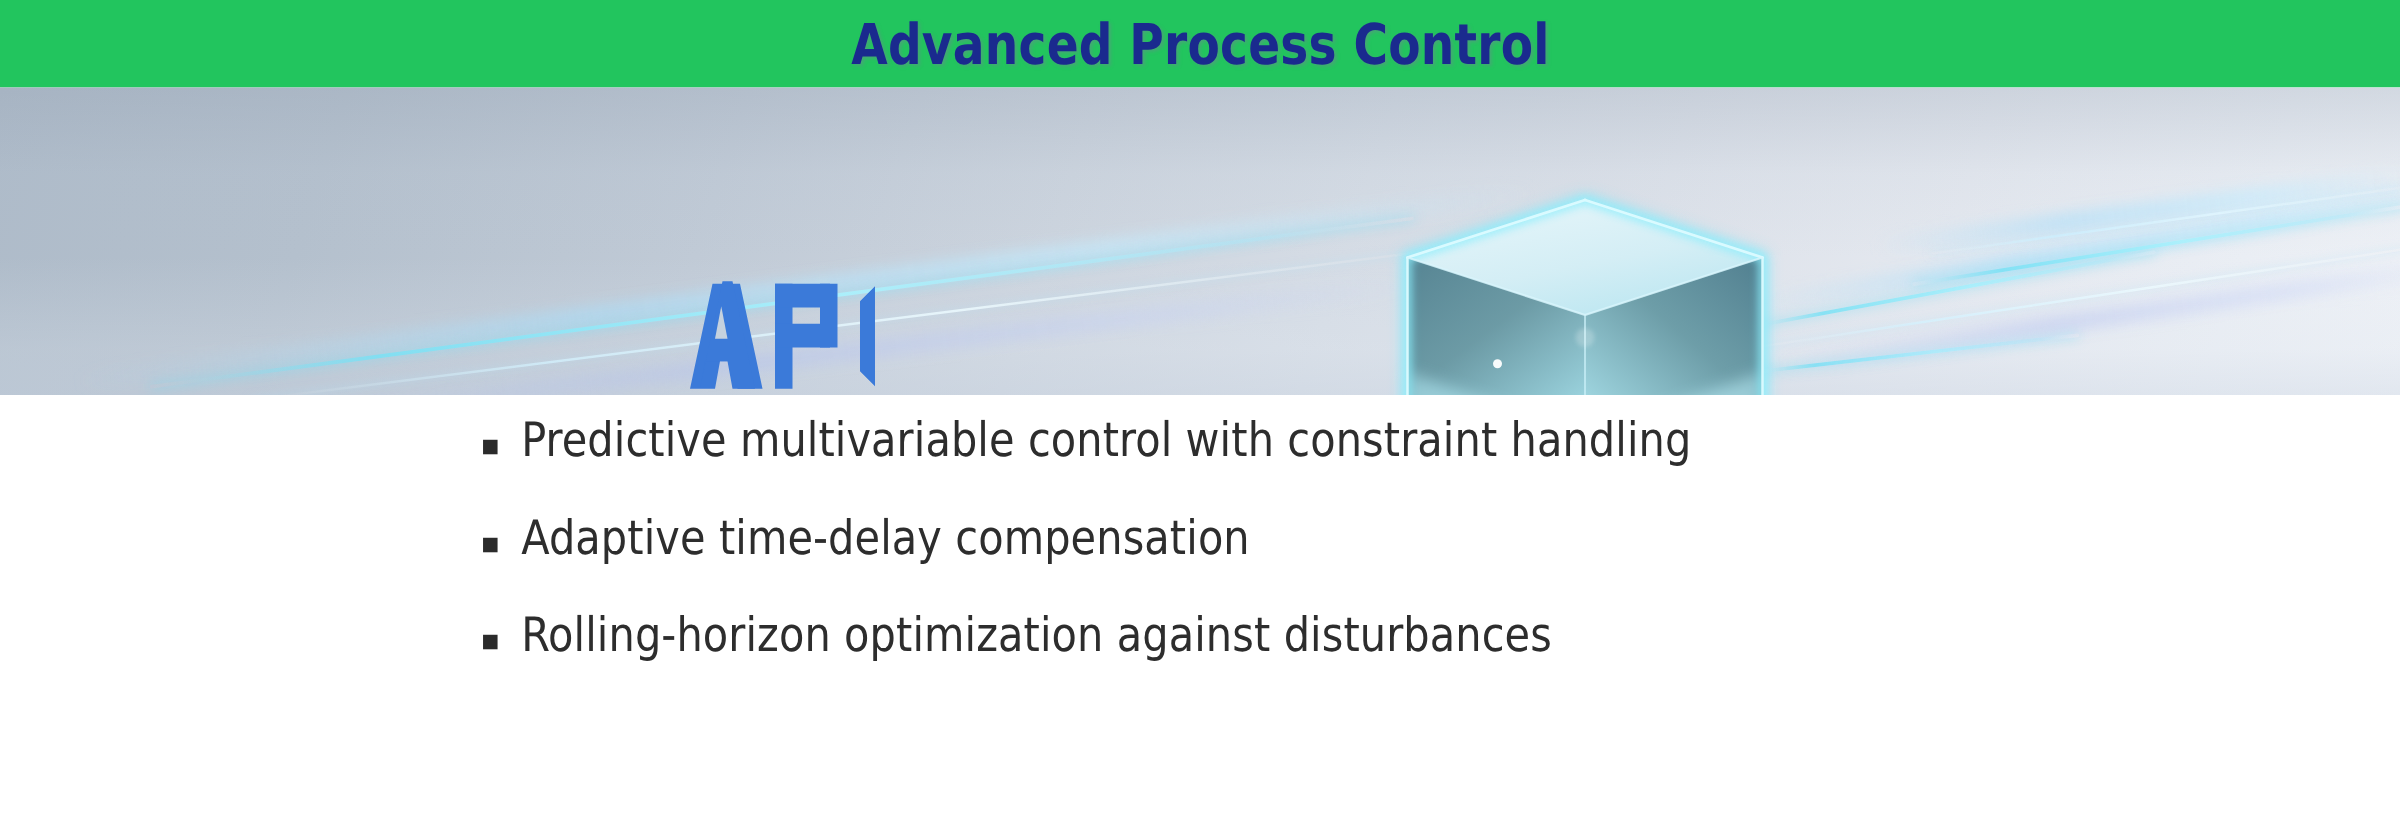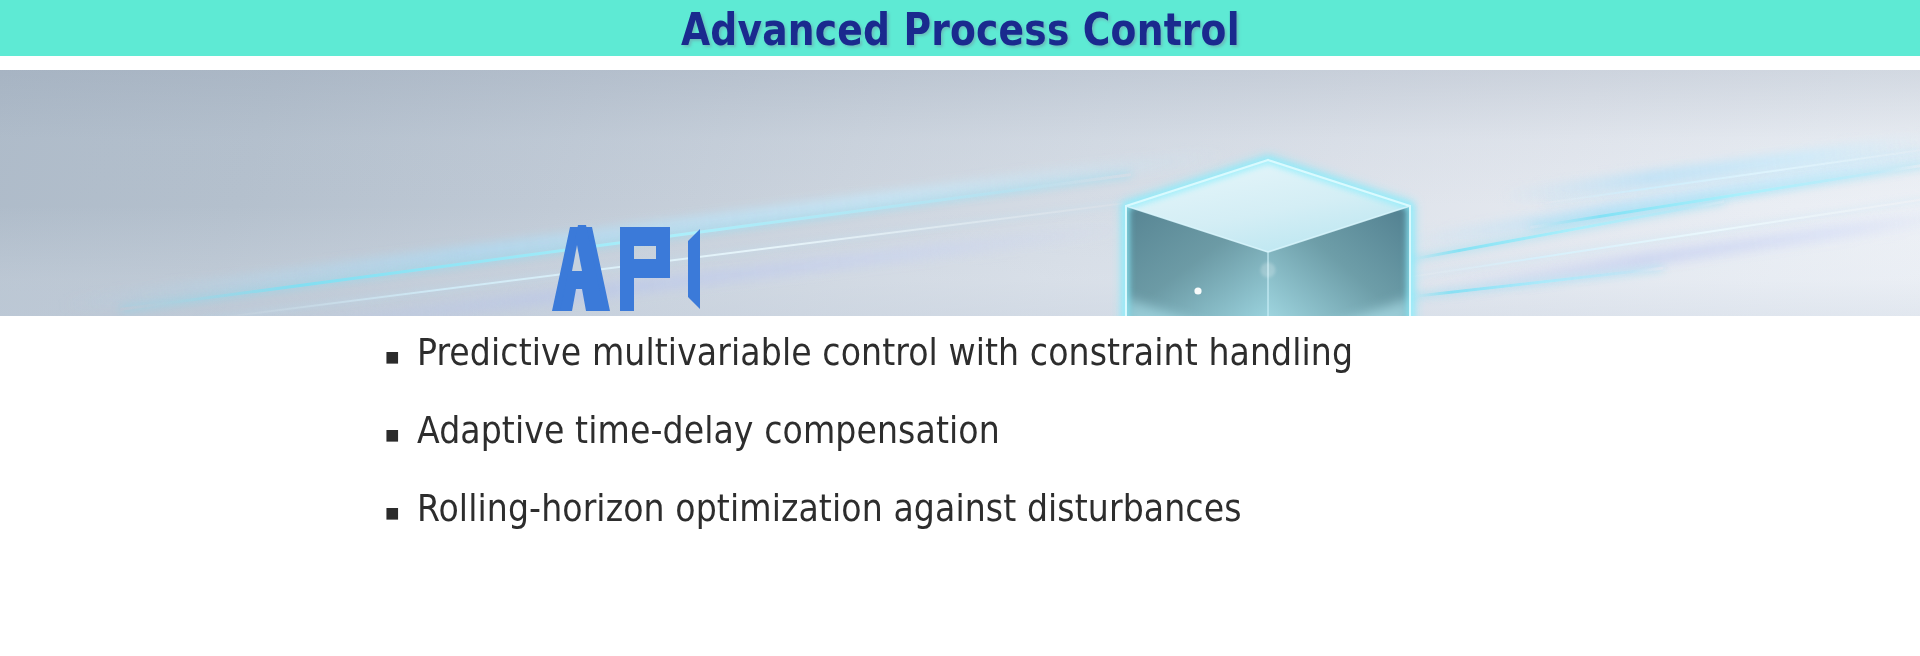--- a/index.html
+++ b/index.html
@@ -9,23 +9,23 @@
   body {
     width: 1920px; height: 656px;
     font-family: "Liberation Sans", sans-serif;
     overflow: hidden;
     position: relative;
   }
 
   
   #slide-title {
     position: absolute;
-    top: 0; left: 0; width: 1920px; height: 56px;
-    display: flex; align-items: flex-end; justify-content: center;
-    background: #5eead4;
+    top: 0; left: 0; width: 1920px; height: 70px;
+    display: flex; align-items: center; justify-content: center;
+    background: #22c55e;
   }
   #slide-title .title-text {
     font-family: "DejaVu Sans Condensed", "Liberation Sans Narrow", "Liberation Sans", sans-serif;
     font-size: 45px;
     font-weight: bold;
     letter-spacing: 0.2px;
     color: #1a2a8e;
     transform: scaleX(0.93);
     transform-origin: center;
     white-space: nowrap;

